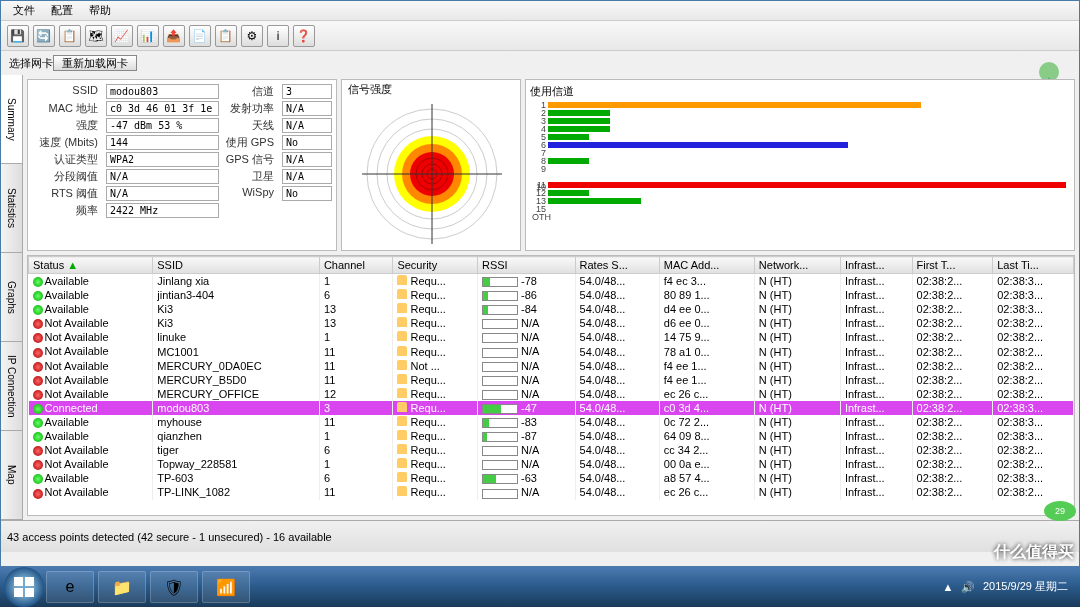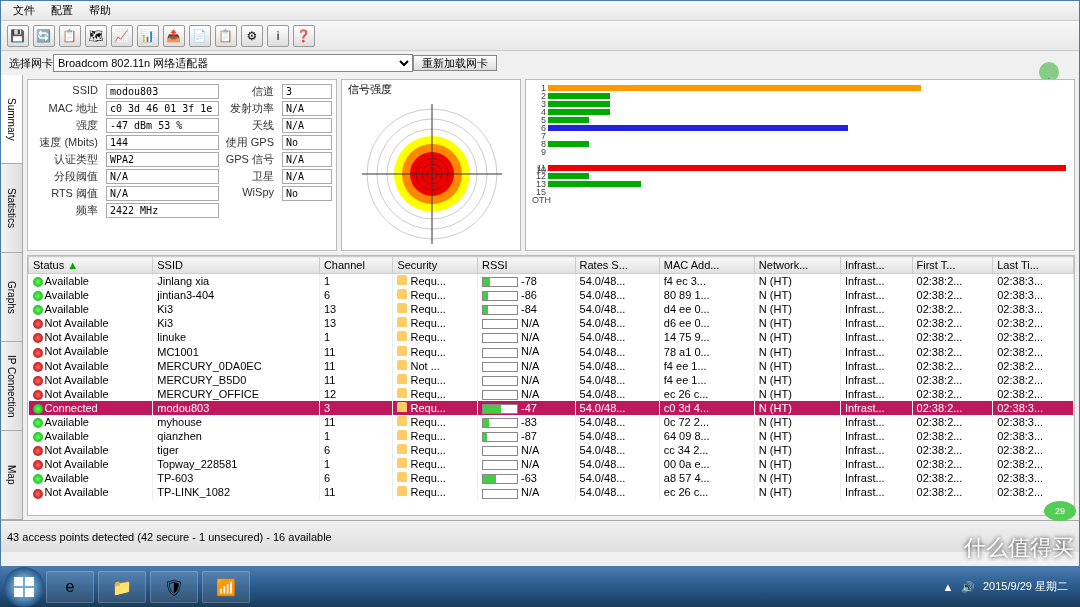--- a/index.html
+++ b/index.html
@@ -35,36 +35,36 @@
 .ch-bars{position:relative;height:120px}
 .ch-row{position:absolute;left:18px;right:4px;height:7px;display:flex;align-items:center}
 .ch-num{position:absolute;left:-16px;width:14px;text-align:right;font-size:9px;color:#444}
 .ch-bar{height:6px}
 .ch-select{margin-top:4px}
 .ch-select select{font-size:10px;border:1px solid #888}
 .lower{flex:1;border:1px solid #bbb;margin:0 4px 4px 4px;background:#fff;overflow:auto;position:relative}
 .grid{width:100%;border-collapse:collapse;font-size:10px}
 .grid th{background:linear-gradient(#f8f8f8,#e0e0e0);border:1px solid #ccc;padding:2px 4px;text-align:left;font-weight:normal;position:sticky;top:0}
 .grid td{padding:1px 4px;border-right:1px solid #eee;white-space:nowrap}
-.grid tr.sel td{background:#be185d;color:#fff}
+.grid tr.sel td{background:#d946ef;color:#fff}
 .status-dot{display:inline-block;width:10px;height:10px;border-radius:50%;vertical-align:middle;margin-right:2px}
 .dot-g{background:radial-gradient(#6f6,#0a0)}
 .dot-r{background:radial-gradient(#f66,#a00)}
 .lock{display:inline-block;width:10px;height:10px;background:#fc6;border-radius:2px 2px 0 0;position:relative}
 .rssi-bar{display:inline-block;width:36px;height:10px;border:1px solid #888;background:#fff;position:relative;vertical-align:middle;margin-right:3px}
 .rssi-fill{position:absolute;left:0;top:0;bottom:0;background:#4c4}
 .statusbar{height:32px;background:linear-gradient(#f0f0f0,#e0e0e0);border-top:1px solid #aaa;padding:2px 6px;font-size:10px;display:flex;align-items:center}
 .taskbar{position:absolute;bottom:0;left:0;right:0;height:40px;background:linear-gradient(#4a7ab0,#2a5a8a,#1a3a5a);display:flex;align-items:center;padding:0 4px}
 .start-btn{width:40px;height:40px;border-radius:50%;background:radial-gradient(circle,#7ac 30%,#258 70%);display:flex;align-items:center;justify-content:center;cursor:pointer}
 .start-btn svg{width:24px;height:24px}
 .task-item{width:48px;height:32px;margin:0 2px;background:rgba(255,255,255,.1);border:1px solid rgba(255,255,255,.2);border-radius:2px;display:flex;align-items:center;justify-content:center;cursor:pointer;font-size:16px}
 .tray{margin-left:auto;display:flex;align-items:center;color:#fff;font-size:10px;gap:8px;padding-right:8px}
 .tray .time{text-align:right;line-height:1.2}
 .antenna-icon{position:absolute;right:10px;top:56px;width:40px;height:40px}
-.watermark{position:absolute;right:6px;bottom:44px;color:#fff;font-size:22px;font-weight:normal;opacity:.9;text-shadow:0 0 4px #000}
+.watermark{position:absolute;right:6px;bottom:44px;color:#fff;font-size:16px;font-weight:bold;opacity:.9;text-shadow:0 0 4px #000}
 .badge{position:absolute;right:4px;bottom:86px;width:32px;height:20px;border-radius:50%;background:#5c5;color:#fff;font-size:9px;display:flex;align-items:center;justify-content:center}
 </style>
 </head>
 <body>
 
 <div class="window">
 
   <div class="menubar">
     <span>文件</span>
     <span>配置</span>
@@ -81,21 +81,20 @@
     <div class="tb-btn">📤</div>
     <div class="tb-btn">📄</div>
     <div class="tb-btn">📋</div>
     <div class="tb-btn">⚙</div>
     <div class="tb-btn">ℹ</div>
     <div class="tb-btn">❓</div>
   </div>
 
   <div class="adapter-row">
     <span>选择网卡</span>
-    <select><option>Broadcom 802.11n 网络适配器</option></select>
     <button>重新加载网卡</button>
     <svg class="antenna-icon" viewBox="0 0 40 40">
         <circle cx="20" cy="15" r="10" fill="#8c8"></circle>
         <path d="M20 20 L15 38 L25 38 Z" fill="#286"></path>
       </svg>
   </div>
 
   <div class="main">
     <div class="side-tabs">
       <div class="side-tab active">Summary</div>
@@ -155,20 +154,21 @@
             <g stroke="#a00" fill="none" stroke-width="1">
                 <circle cx="70" cy="70" r="16"></circle>
                 <circle cx="70" cy="70" r="10"></circle>
                 <circle cx="70" cy="70" r="5"></circle>
               </g>
             <line x1="0" y1="70" x2="140" y2="70" stroke="#333"></line>
               <line x1="70" y1="0" x2="70" y2="140" stroke="#333"></line>
           </svg>
         </div>
         <div class="channel-panel">
+          <div class="hdr">使用信道</div>
           <div class="ch-bars" id="ch-bars">
               <div class="ch-row" style="top:0px">
        <span class="ch-num">1</span>
        <div class="ch-bar" style="width:72%;background:#f90"></div>
      </div>
               <div class="ch-row" style="top:8px">
        <span class="ch-num">2</span>
        <div class="ch-bar" style="width:12%;background:#0a0"></div>
      </div>
               <div class="ch-row" style="top:16px">

